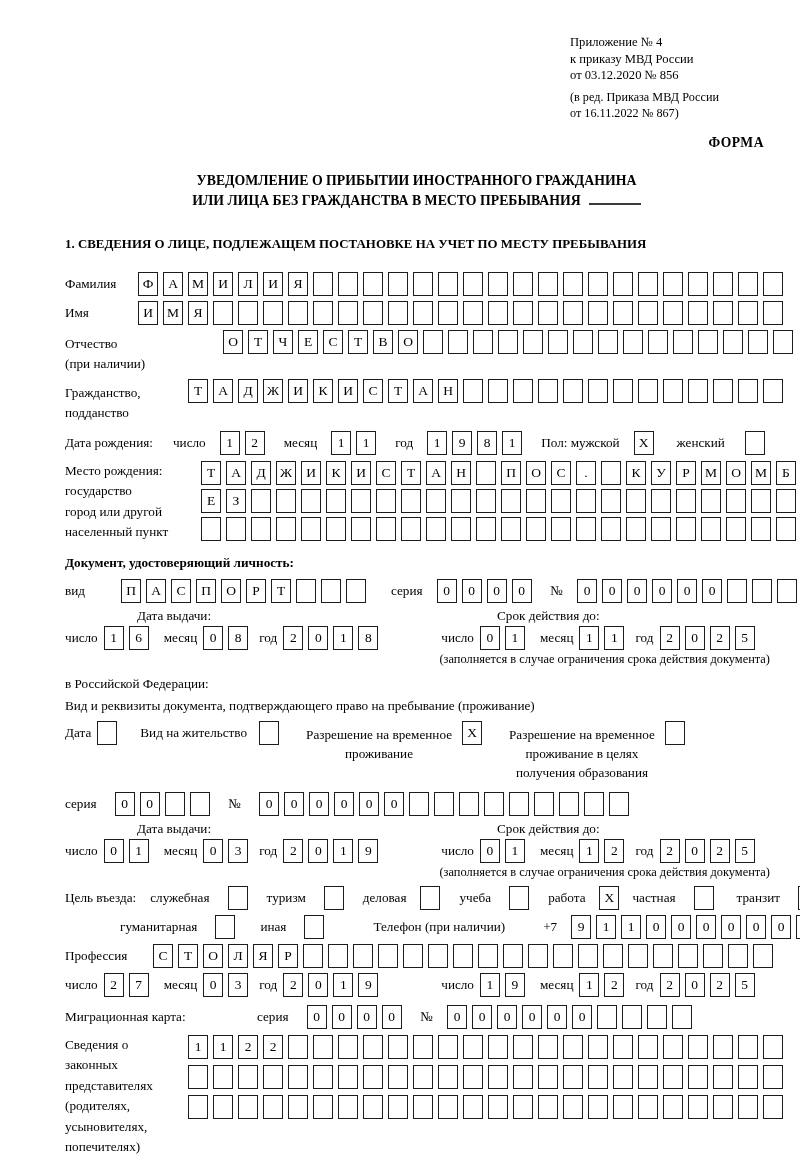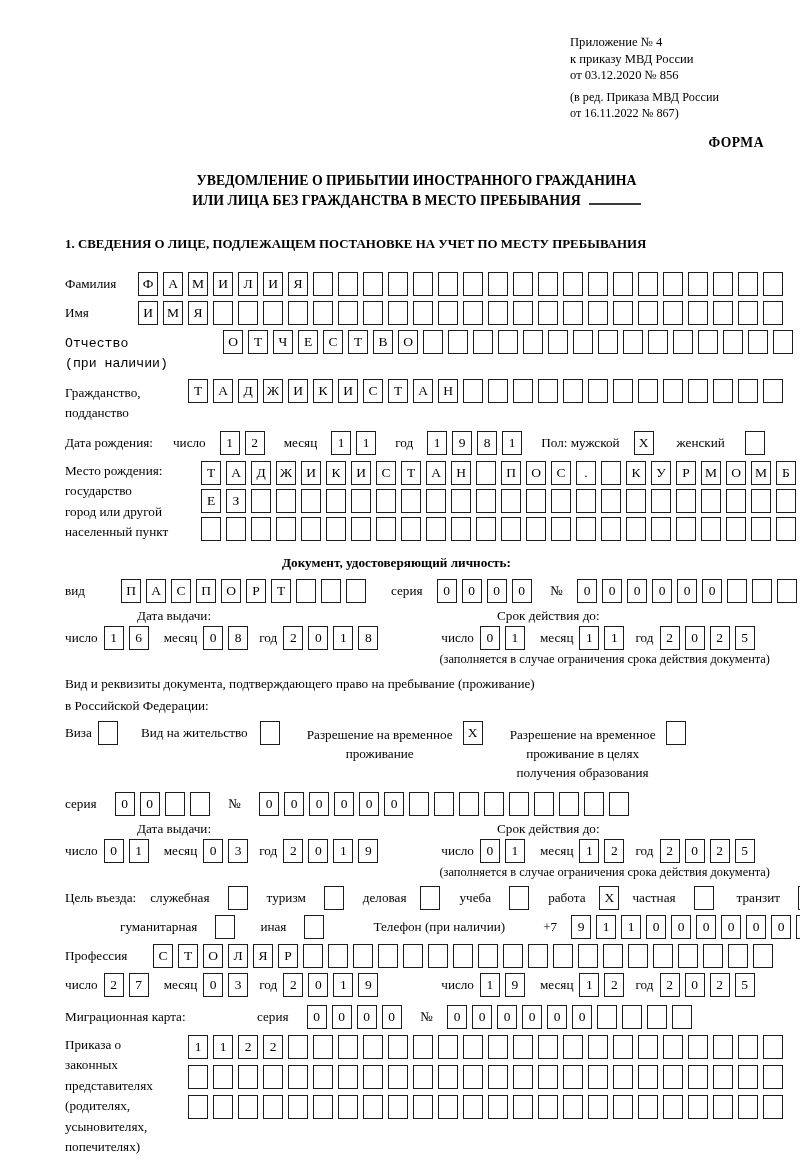--- a/index.html
+++ b/index.html
@@ -17,27 +17,27 @@
   .section-title{font-weight:bold;font-size:12.9px;margin-top:26px;margin-bottom:20px;}
 
   
   .boxes{display:flex;flex-wrap:nowrap;}
   .cb{box-sizing:border-box;width:20px;height:24px;margin-right:5px;border:1.6px solid #1c1c1c;
       display:inline-flex;align-items:center;justify-content:center;
       font-size:13.5px;line-height:1;background:#fff;flex:0 0 auto;}
   .frow{display:flex;align-items:flex-start;margin-bottom:5px;gap:8px;}
   .lbl{flex:0 0 auto;padding-top:4px;}
   .lbl2{line-height:20px;padding-top:4px;}
-  .w-fam{width:65px;} .w-pat{width:150px;font-family:Liberation Mono, monospace;} .w-cit{width:115px;} .w-kind{width:48px;}
+  .w-fam{width:65px;} .w-pat{width:150px;} .w-cit{width:115px;} .w-kind{width:48px;}
   .w-prof{width:80px;} .w-mig{width:152px;} .w-rep{width:115px;} .w-bp{width:128px;}
 
   .inline-lbl{padding-top:4px;flex:0 0 auto;}
   .ml6{margin-left:6px;} .ml10{margin-left:10px;} .ml12{margin-left:12px;}
 
-  .doc-heading{text-align:center;font-weight:bold;font-size:13.2px;margin:10px 60px 8px 0;}
+  .doc-heading{text-align:left;font-weight:bold;font-size:13.2px;margin:10px 60px 8px 0;}
   .date-headers{display:flex;font-size:13.2px;margin-top:4px;margin-bottom:2px;gap:28px;}
   .date-row{display:flex;align-items:flex-start;margin-bottom:2px;}
   .note-right{text-align:right;margin-right:18px;font-size:12.4px;margin-top:1px;margin-bottom:6px;}
   .para{line-height:22px;margin-top:6px;}
 
   .chk-row{display:flex;align-items:flex-start;margin-top:4px;margin-bottom:10px;}
   .chk-item{display:flex;align-items:flex-start;}
   .center-lbl{text-align:center;line-height:19px;padding-top:4px;}
 
   .stack-lbl{line-height:20.5px;flex:0 0 auto;}
@@ -386,26 +386,26 @@
     <span class="boxes ml6">
         <span class="cb">2</span>
         <span class="cb">0</span>
         <span class="cb">2</span>
         <span class="cb">5</span>
       </span>
   </div>
   <div class="note-right">(заполняется в случае ограничения срока действия документа)</div>
 
   <div class="para">
+    <div>в Российской Федерации:</div>
     <div>Вид и реквизиты документа, подтверждающего право на пребывание (проживание)</div>
-    <div>в Российской Федерации:</div>
   </div>
   <div class="chk-row">
     <span class="chk-item">
-      <span class="inline-lbl">Виза</span>
+      <span class="inline-lbl">Дата</span>
       <span class="boxes ml6">
           <span class="cb"></span>
         </span>
     </span>
     <span class="chk-item" style="margin-left:18px;">
       <span class="inline-lbl">Вид на жительство</span>
       <span class="boxes ml12">
           <span class="cb"></span>
         </span>
     </span>
@@ -642,21 +642,21 @@
         <span class="cb">0</span>
         <span class="cb"></span>
         <span class="cb"></span>
         <span class="cb"></span>
         <span class="cb"></span>
       </span>
   </div>
 
   <div class="frow rows-stack" style="margin-top:6px;margin-bottom:0;">
     <span class="stack-lbl w-rep">
-      <div>Приказа о</div>
+      <div>Сведения о</div>
       <div>законных</div>
       <div>представителях</div>
       <div>(родителях,</div>
       <div>усыновителях,</div>
       <div>попечителях)</div>
     </span>
     <span>
       <span class="boxes" style="margin-bottom:6px;">
           <span class="cb">1</span>
           <span class="cb">1</span>

